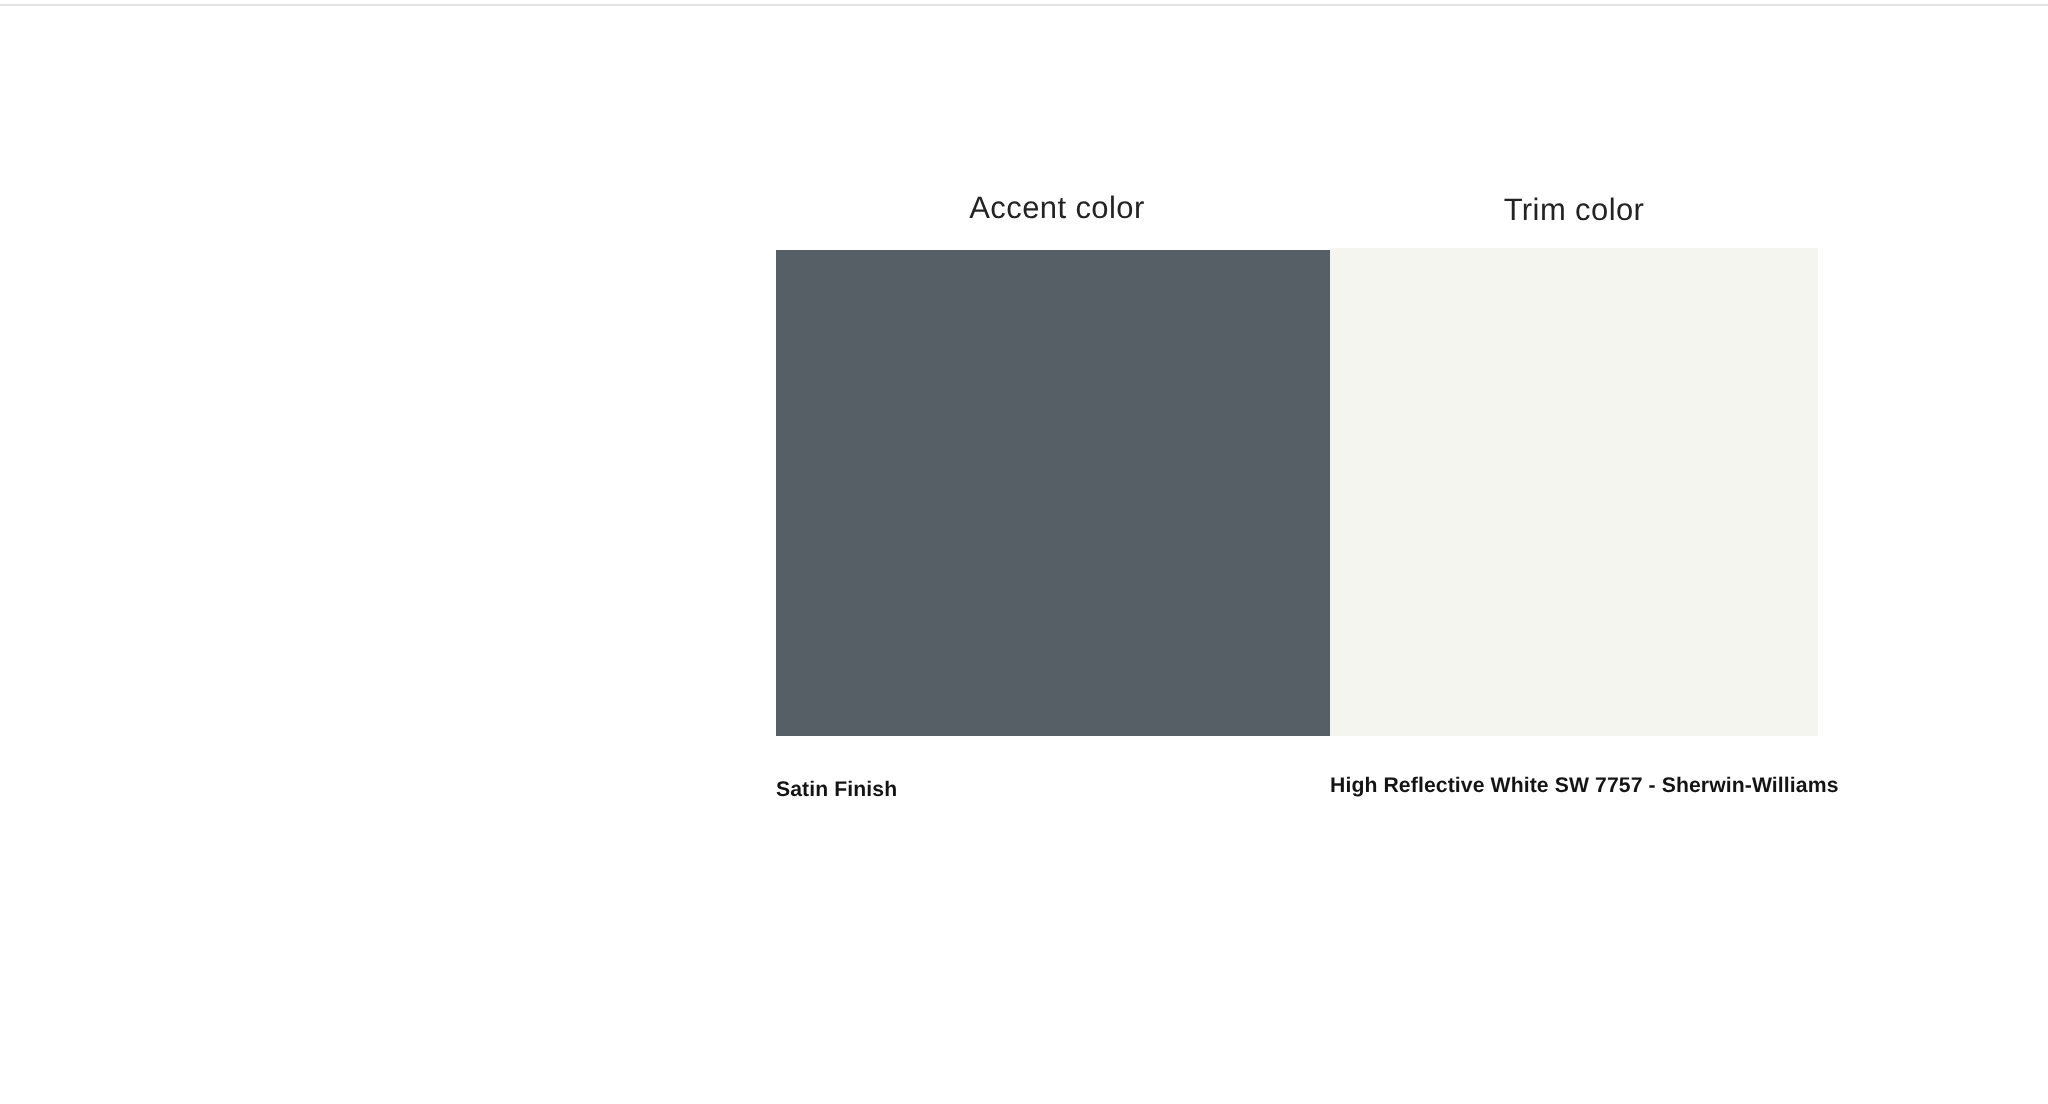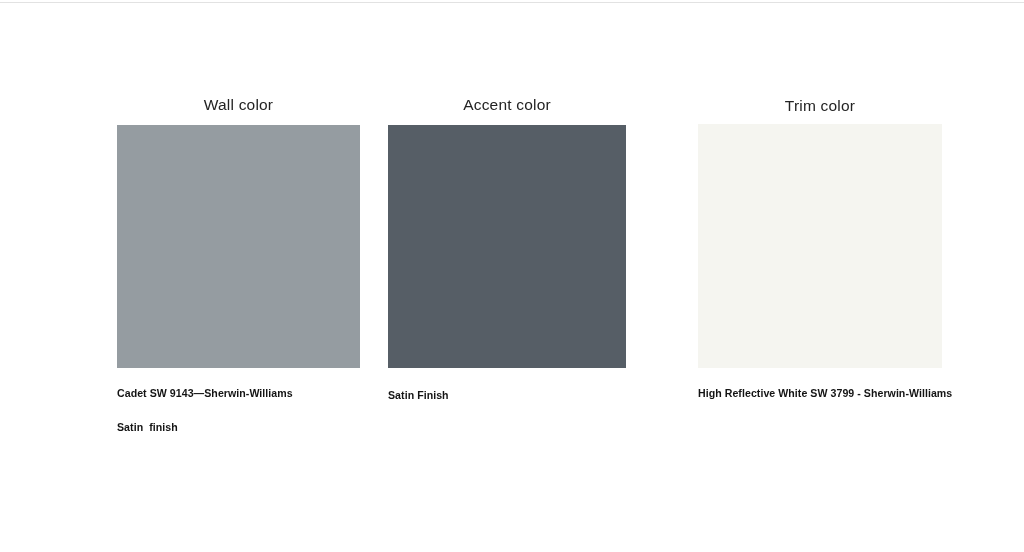--- a/index.html
+++ b/index.html
@@ -34,22 +34,22 @@
     left: 0;
     top: 0;
     width: 1024px;
     height: 552px;
   }
   .swatch-col {
     position: absolute;
     top: 96px;
   }
   .swatch-col.col-wall   { left: 117px; width: 243px; }
-  .swatch-col.col-accent { left: 388px; width: 238px; }
-  .swatch-col.col-trim   { left: 665px; width: 244px; margin-left: 33px; }
+  .swatch-col.col-accent { left: 388px; width: 281px; }
+  .swatch-col.col-trim   { left: 665px; width: 244px; }
 
   .swatch-heading {
     font-family: "Liberation Sans", sans-serif;
     font-size: 15.5px;
     font-weight: 400;
     color: #232323;
     text-align: center;
     letter-spacing: 0.2px;
     line-height: 18px;
     height: 20px;
@@ -84,39 +84,31 @@
 </style>
 </head>
 <body>
 
 <div class="page" style="background: rgb(255, 255, 255);">
 
   <div class="page-top-rule" style="background: rgb(226, 226, 226);"></div>
 
   <div class="swatch-board">
 
-    <div class="swatch-col col-wall">
-      <div class="swatch-heading">Wall color</div>
-      <div class="swatch-chip" style="background: rgb(149, 156, 161);"></div>
-      <div class="swatch-captions">
-        <div class="swatch-name">Cadet SW 9143—Sherwin-Williams</div>
-        <div class="swatch-finish">Satin  finish</div>
-      </div>
-    </div>
 
     <div class="swatch-col col-accent">
       <div class="swatch-heading">Accent color</div>
       <div class="swatch-chip" style="background: rgb(86, 94, 102);"></div>
       <div class="swatch-captions">
         <div class="swatch-finish">Satin Finish</div>
       </div>
     </div>
 
     <div class="swatch-col col-trim">
       <div class="swatch-heading">Trim color</div>
       <div class="swatch-chip" style="background: rgb(245, 245, 240);"></div>
       <div class="swatch-captions">
-        <div class="swatch-name">High Reflective White SW 3799 - Sherwin-Williams</div>
+        <div class="swatch-name">High Reflective White SW 7757 - Sherwin-Williams</div>
       </div>
     </div>
 
   </div>
 </div>
 
 </body></html>

